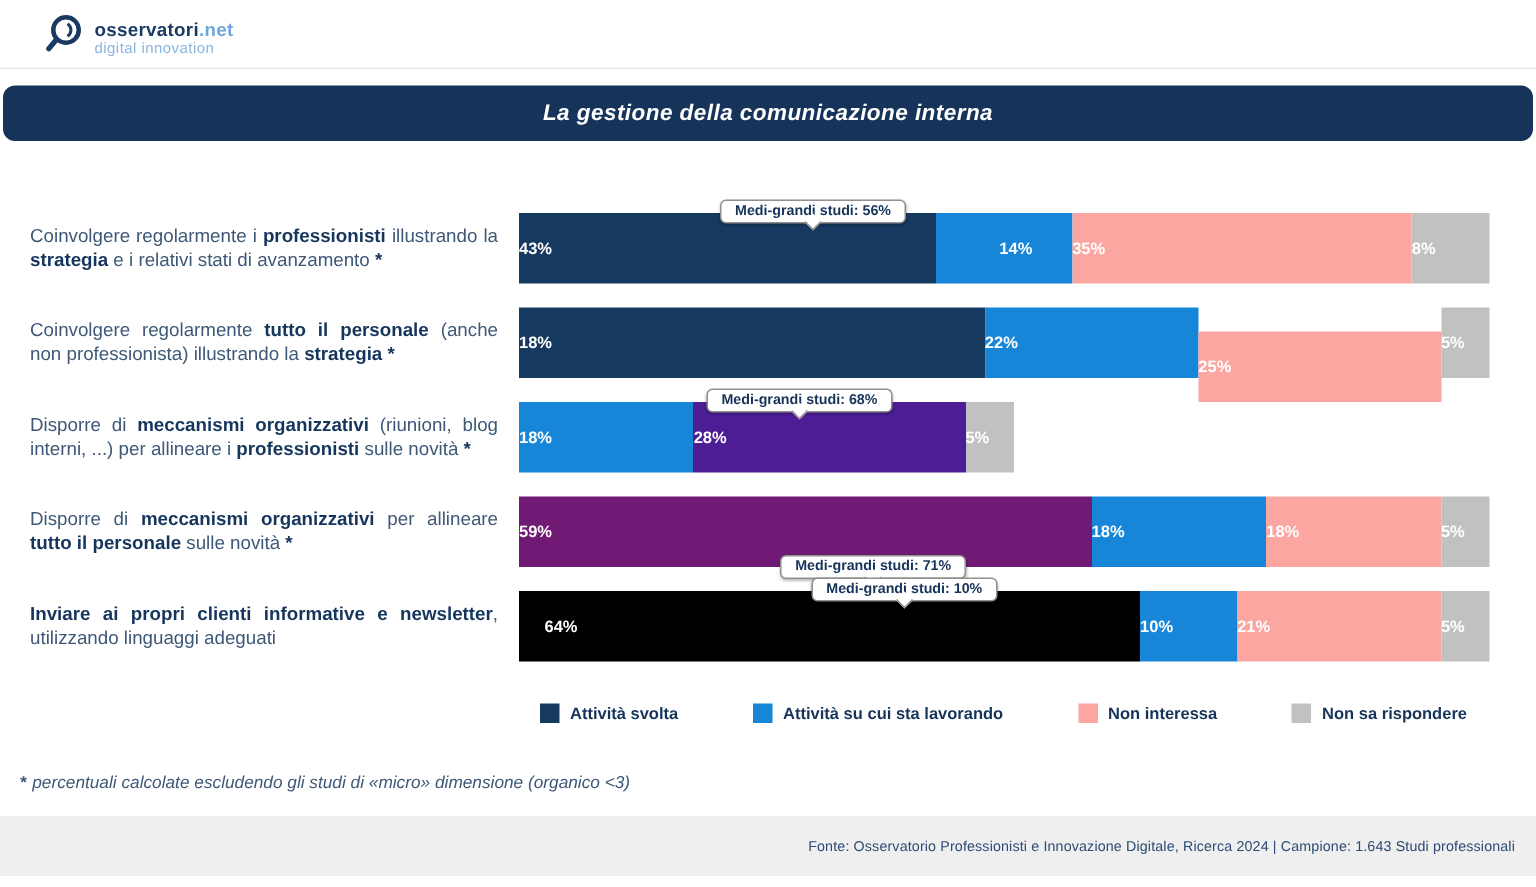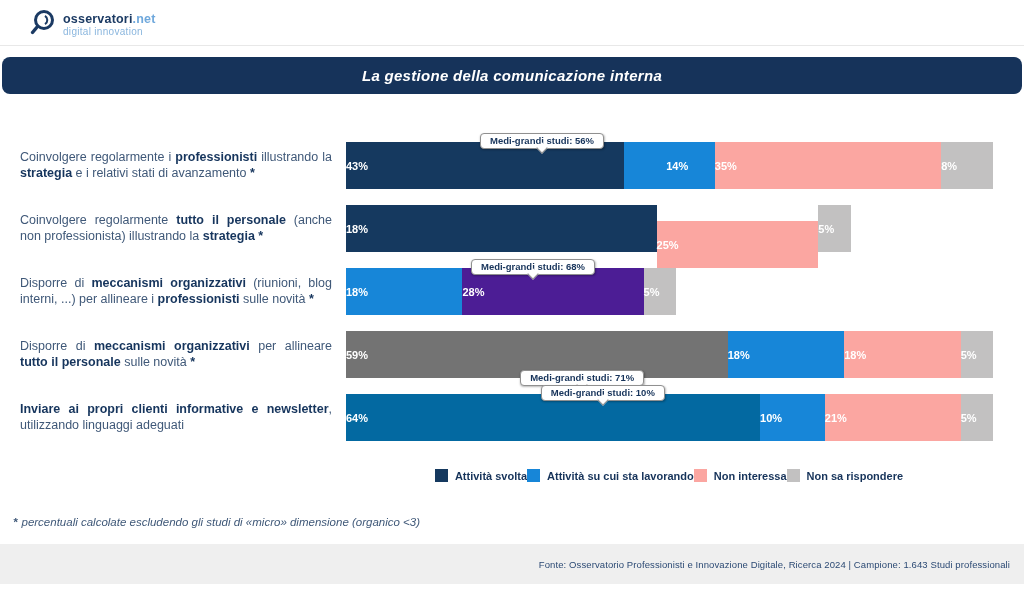--- a/index.html
+++ b/index.html
@@ -40,21 +40,21 @@
     font-size:9.5px; font-weight:bold; color:#16335a; white-space:nowrap;
     z-index:2; box-shadow:0 1px 2px rgba(0,0,0,.28);
   }
   .callout::after {
     content:''; position:absolute; left:50%; bottom:-4px;
     transform:translateX(-50%) rotate(45deg);
     width:7px; height:7px; background:#ffffff;
     border-right:1px solid #909090; border-bottom:1px solid #909090;
   }
   
-  .legend { position:absolute; left:360px; top:469px; width:618px; display:flex; justify-content:center; }
+  .legend { position:absolute; left:360px; top:469px; width:618px; display:flex; justify-content:space-between; }
   .legend-item { display:flex; align-items:center; gap:7px; }
   .swatch { width:13px; height:13px; flex:0 0 13px; }
   .legend-label { font-size:11px; font-weight:bold; color:#16335a; white-space:nowrap; }
   
   .footnote { position:absolute; left:13px; top:516px; font-size:11.5px; font-style:italic; color:#3f5878; }
   .footnote .star { font-weight:bold; margin-right:4px; }
   .footer-band {
     position:absolute; left:0; top:544px; width:1024px; height:40px; background:#efefef;
     display:flex; align-items:center; justify-content:flex-end; padding-right:14px;
   }
@@ -102,20 +102,23 @@
             <span class="seg-label">8%</span>
           </div>
         </div>
       </div>
       <div class="row">
         <div class="row-label"><span class="ln">Coinvolgere regolarmente </span><span class="lb">tutto il personale</span><span class="ln"> (anche non professionista) illustrando la </span><span class="lb">strategia</span><span class="ln"> </span><span class="lb">*</span></div>
         <div class="bar-wrap">
           <div class="seg" style="width: 48%; background: rgb(21, 57, 95);">
             <span class="seg-label">18%</span>
           </div>
+          <div class="seg" style="width: 22%; background: rgb(23, 134, 216);">
+            <span class="seg-label">22%</span>
+          </div>
           <div class="seg" style="width: 25%; background: rgb(251, 166, 161); margin-top: 16px;">
             <span class="seg-label">25%</span>
           </div>
           <div class="seg" style="width: 5%; background: rgb(194, 193, 193);">
             <span class="seg-label">5%</span>
           </div>
         </div>
       </div>
       <div class="row">
         <div class="row-label"><span class="ln">Disporre di </span><span class="lb">meccanismi organizzativi</span><span class="ln"> (riunioni, blog interni, ...) per allineare i </span><span class="lb">professionisti</span><span class="ln"> sulle novità </span><span class="lb">*</span></div>
@@ -129,39 +132,39 @@
           </div>
           <div class="seg" style="width: 5%; background: rgb(194, 193, 193);">
             <span class="seg-label">5%</span>
           </div>
         </div>
       </div>
       <div class="row">
         <div class="row-label"><span class="ln">Disporre di </span><span class="lb">meccanismi organizzativi</span><span class="ln"> per allineare </span><span class="lb">tutto il personale</span><span class="ln"> sulle novità </span><span class="lb">*</span></div>
         <div class="bar-wrap">
           <div class="callout" style="left: 36.5%; margin-top: 48px;">Medi-grandi studi: 71%</div>
-          <div class="seg" style="width: 59%; background: #737373;">
+          <div class="seg" style="width: 59%; background: #701a75;">
             <span class="seg-label">59%</span>
           </div>
           <div class="seg" style="width: 18%; background: rgb(23, 134, 216);">
             <span class="seg-label">18%</span>
           </div>
           <div class="seg" style="width: 18%; background: rgb(251, 166, 161);">
             <span class="seg-label">18%</span>
           </div>
           <div class="seg" style="width: 5%; background: rgb(194, 193, 193);">
             <span class="seg-label">5%</span>
           </div>
         </div>
       </div>
       <div class="row">
         <div class="row-label"><span class="lb">Inviare ai propri clienti informative e newsletter</span><span class="ln">, utilizzando linguaggi adeguati</span></div>
         <div class="bar-wrap">
           <div class="callout" style="left: 39.7%;">Medi-grandi studi: 10%</div>
-          <div class="seg" style="width: 64%; background: #0369a1;">
+          <div class="seg" style="width: 64%; background: #000000; padding-left: 17px;">
             <span class="seg-label">64%</span>
           </div>
           <div class="seg" style="width: 10%; background: rgb(23, 134, 216);">
             <span class="seg-label">10%</span>
           </div>
           <div class="seg" style="width: 21%; background: rgb(251, 166, 161);">
             <span class="seg-label">21%</span>
           </div>
           <div class="seg" style="width: 5%; background: rgb(194, 193, 193);">
             <span class="seg-label">5%</span>

